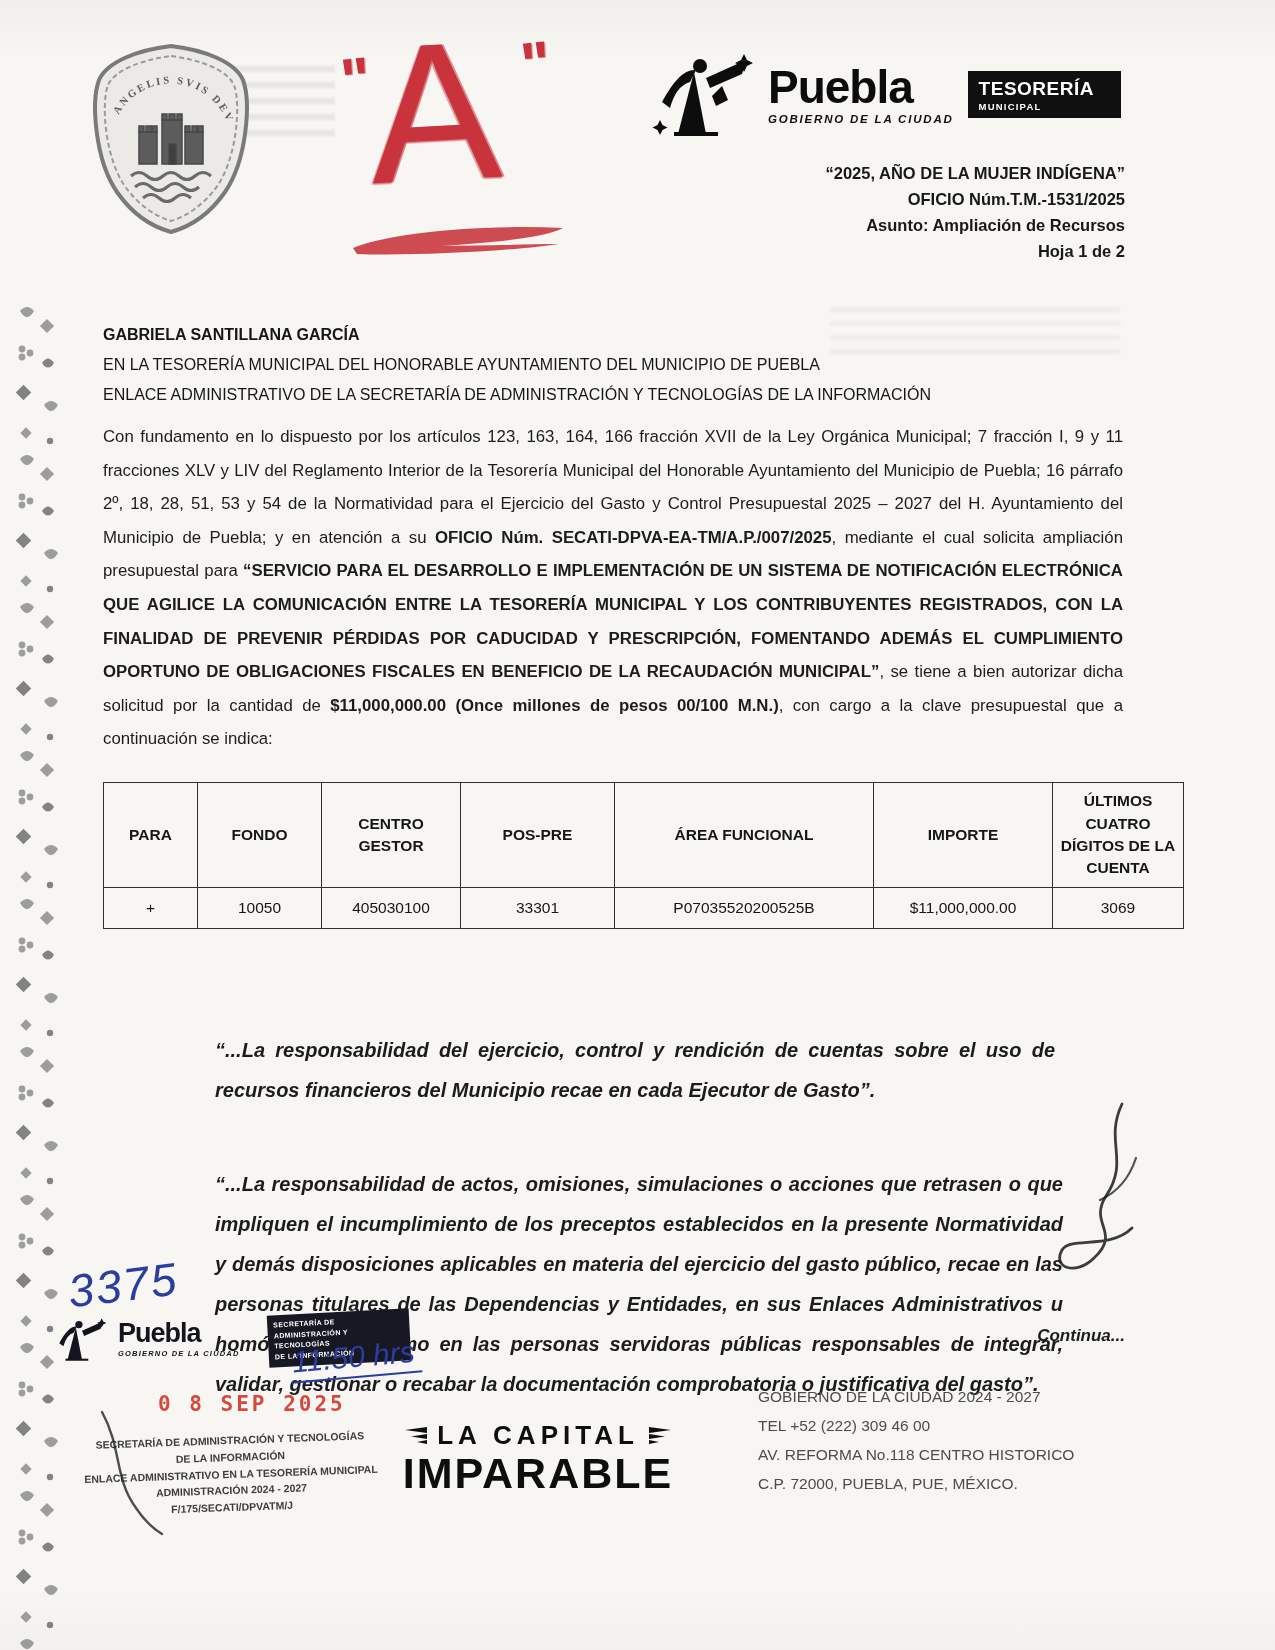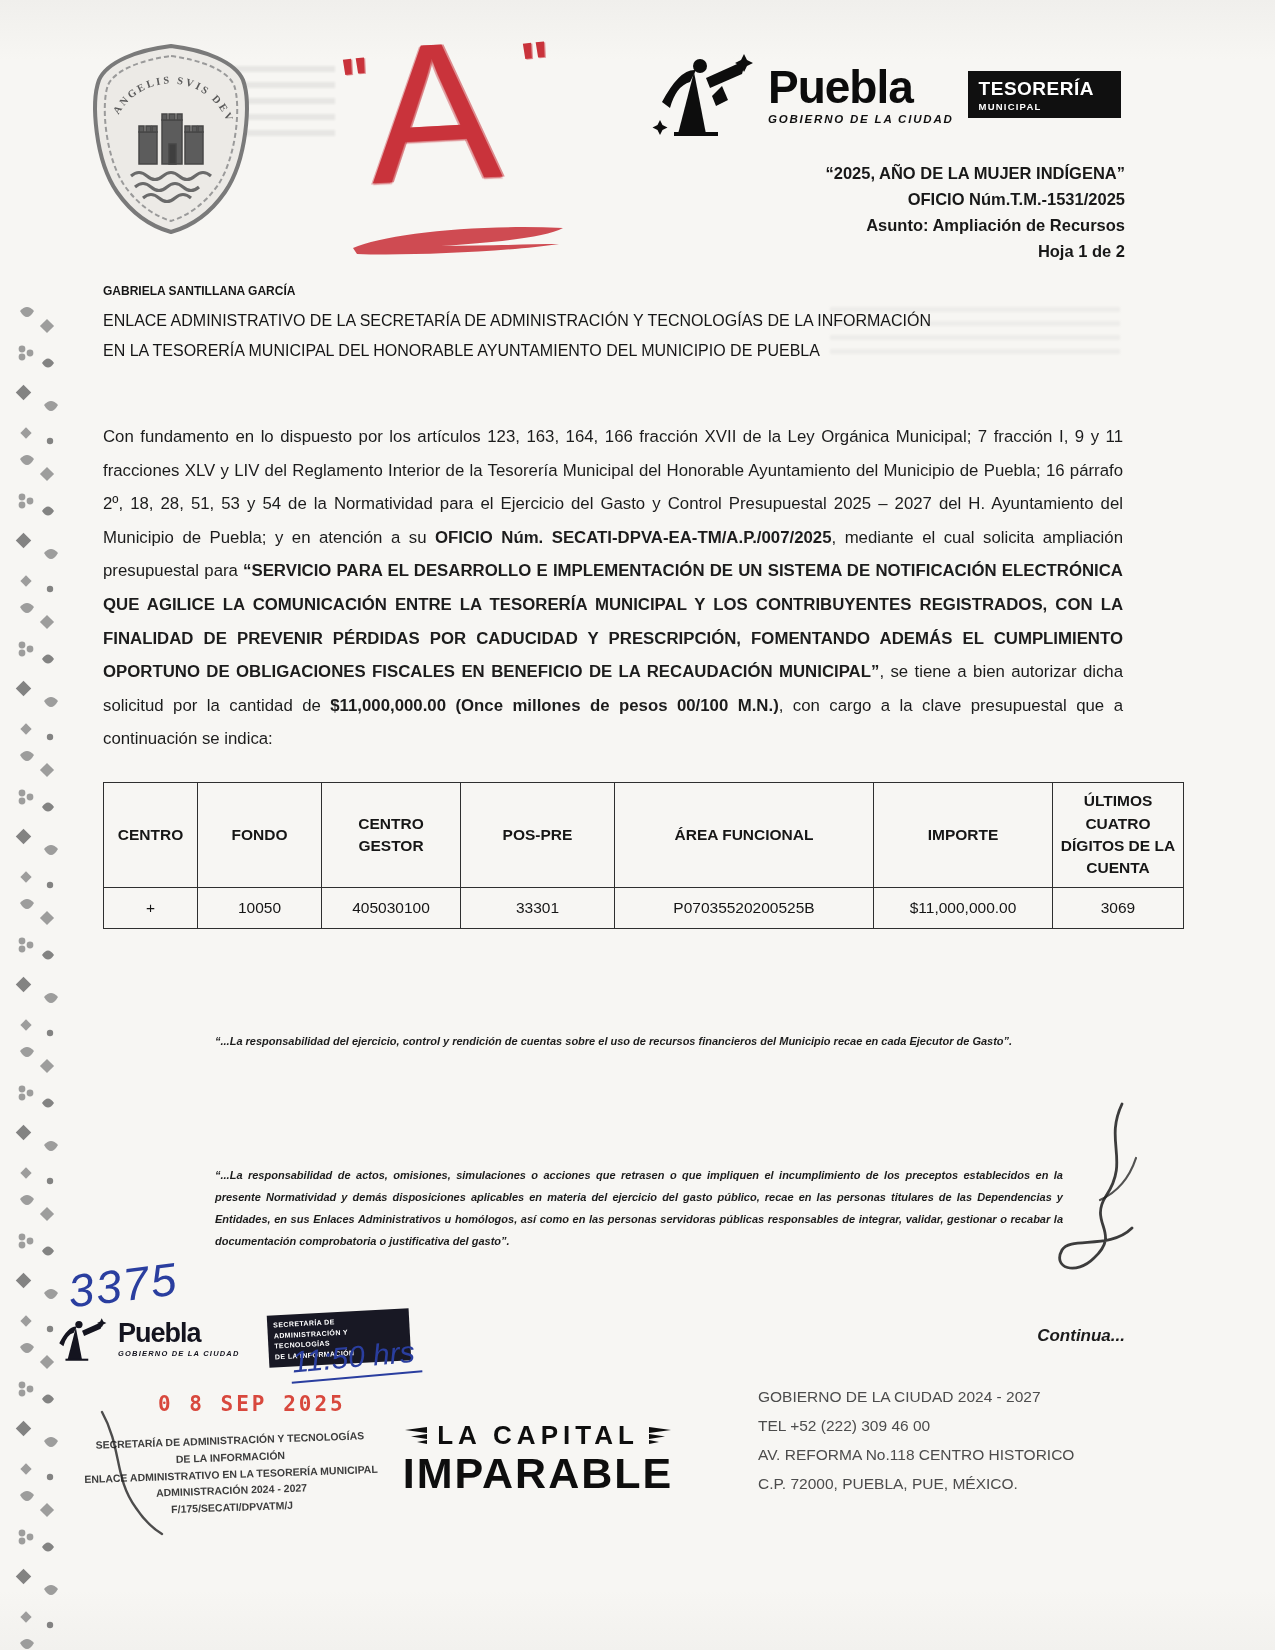--- a/index.html
+++ b/index.html
@@ -29,29 +29,29 @@
   .brand-name{font-size:46px;font-weight:800;letter-spacing:-1px;color:#0c0c0c;line-height:1;}
   .brand-sub{font-size:11.5px;font-weight:700;letter-spacing:1.8px;color:#101010;margin-top:3px;font-style:italic;}
   .tes-box{margin-left:14px;background:#101010;color:#fff;padding:7px 14px 6px 11px;width:128px;}
   .tes1{font-size:19px;font-weight:800;letter-spacing:.5px;}
   .tes2{font-size:9.5px;font-weight:600;letter-spacing:1.2px;margin-top:1px;}
   
   .header-meta{right:150px;top:160px;text-align:right;font-weight:700;font-size:16.5px;
     line-height:26px;color:#181818;}
   
   .addressee{left:103px;top:276px;font-size:16px;line-height:30px;color:#161616;}
-  .addressee .nm{font-weight:700;font-size:12px;}
+  .addressee .nm{font-weight:700;font-size:16px;margin-top:44px;}
   .addressee .presente{font-weight:700;letter-spacing:4px;}
   
   .body-p1{left:103px;top:420px;width:1020px;font-size:16.8px;line-height:2.0;
     text-align:justify;color:#1c1c1c;}
   .b{font-weight:700;}
   .body-p2{left:103px;top:944px;width:1020px;font-size:16.8px;line-height:2.0;
     text-align:justify;text-indent:72px;}
-  .quote{font-weight:700;font-style:italic;font-size:11px;line-height:2.0;text-align:justify;}
+  .quote{font-weight:700;font-style:italic;font-size:20px;line-height:2.0;text-align:justify;}
   .quote1{left:215px;top:1030px;width:840px;}
   .quote2{left:215px;top:1164px;width:848px;}
   .continua{right:150px;top:1326px;font-weight:700;font-style:italic;font-size:17px;}
   
   .tbl{left:103px;top:782px;width:1020px;border-collapse:collapse;font-size:15.5px;
     table-layout:fixed;}
   .tbl th,.tbl td{border:1.6px solid #2f2f2f;text-align:center;vertical-align:middle;
     padding:6px 4px;color:#161616;}
   .tbl th{font-weight:700;line-height:1.45;height:92px;}
   .tbl td{height:28px;font-weight:400;}
@@ -183,32 +183,32 @@
 
   <div class="abs header-meta">
     <div>“2025, AÑO DE LA MUJER INDÍGENA”</div>
     <div>OFICIO Núm.T.M.-1531/2025</div>
     <div>Asunto: Ampliación de Recursos</div>
     <div>Hoja 1 de 2</div>
   </div>
 
   <div class="abs addressee">
     <div class="nm">GABRIELA SANTILLANA GARCÍA</div>
+    <div>EN LA TESORERÍA MUNICIPAL DEL HONORABLE AYUNTAMIENTO DEL MUNICIPIO DE PUEBLA</div>
     <div>ENLACE ADMINISTRATIVO DE LA SECRETARÍA DE ADMINISTRACIÓN Y TECNOLOGÍAS DE LA INFORMACIÓN</div>
-    <div>EN LA TESORERÍA MUNICIPAL DEL HONORABLE AYUNTAMIENTO DEL MUNICIPIO DE PUEBLA</div>
   </div>
 
   <div class="abs body-p1">
     <span>Con fundamento en lo dispuesto por los artículos 123, 163, 164, 166 fracción XVII de la Ley Orgánica Municipal; 7 fracción I, 9 y 11 fracciones XLV y LIV del Reglamento Interior de la Tesorería Municipal del Honorable Ayuntamiento del Municipio de Puebla; 16 párrafo 2º, 18, 28, 51, 53 y 54 de la Normatividad para el Ejercicio del Gasto y Control Presupuestal 2025 – 2027 del H. Ayuntamiento del Municipio de Puebla; y en atención a su </span><span class="b">OFICIO Núm. SECATI-DPVA-EA-TM/A.P./007/2025</span><span>, mediante el cual solicita ampliación presupuestal para </span><span class="b">“SERVICIO PARA EL DESARROLLO E IMPLEMENTACIÓN DE UN SISTEMA DE NOTIFICACIÓN ELECTRÓNICA QUE AGILICE LA COMUNICACIÓN ENTRE LA TESORERÍA MUNICIPAL Y LOS CONTRIBUYENTES REGISTRADOS, CON LA FINALIDAD DE PREVENIR PÉRDIDAS POR CADUCIDAD Y PRESCRIPCIÓN, FOMENTANDO ADEMÁS EL CUMPLIMIENTO OPORTUNO DE OBLIGACIONES FISCALES EN BENEFICIO DE LA RECAUDACIÓN MUNICIPAL”</span><span>, se tiene a bien autorizar dicha solicitud por la cantidad de </span><span class="b">$11,000,000.00 (Once millones de pesos 00/100 M.N.)</span><span>, con cargo a la clave presupuestal que a continuación se indica:</span>
   </div>
 
   <table class="abs tbl">
     <thead>
       <tr>
-        <th class="c0">CENTRO</th>
+        <th class="c0">PARA</th>
         <th class="c1">FONDO</th>
         <th class="c2">CENTRO GESTOR</th>
         <th class="c3">POS-PRE</th>
         <th class="c4">ÁREA FUNCIONAL</th>
         <th class="c5">IMPORTE</th>
         <th class="c6">ÚLTIMOS CUATRO DÍGITOS DE LA CUENTA</th>
       </tr>
     </thead>
     <tbody>
       <tr>

